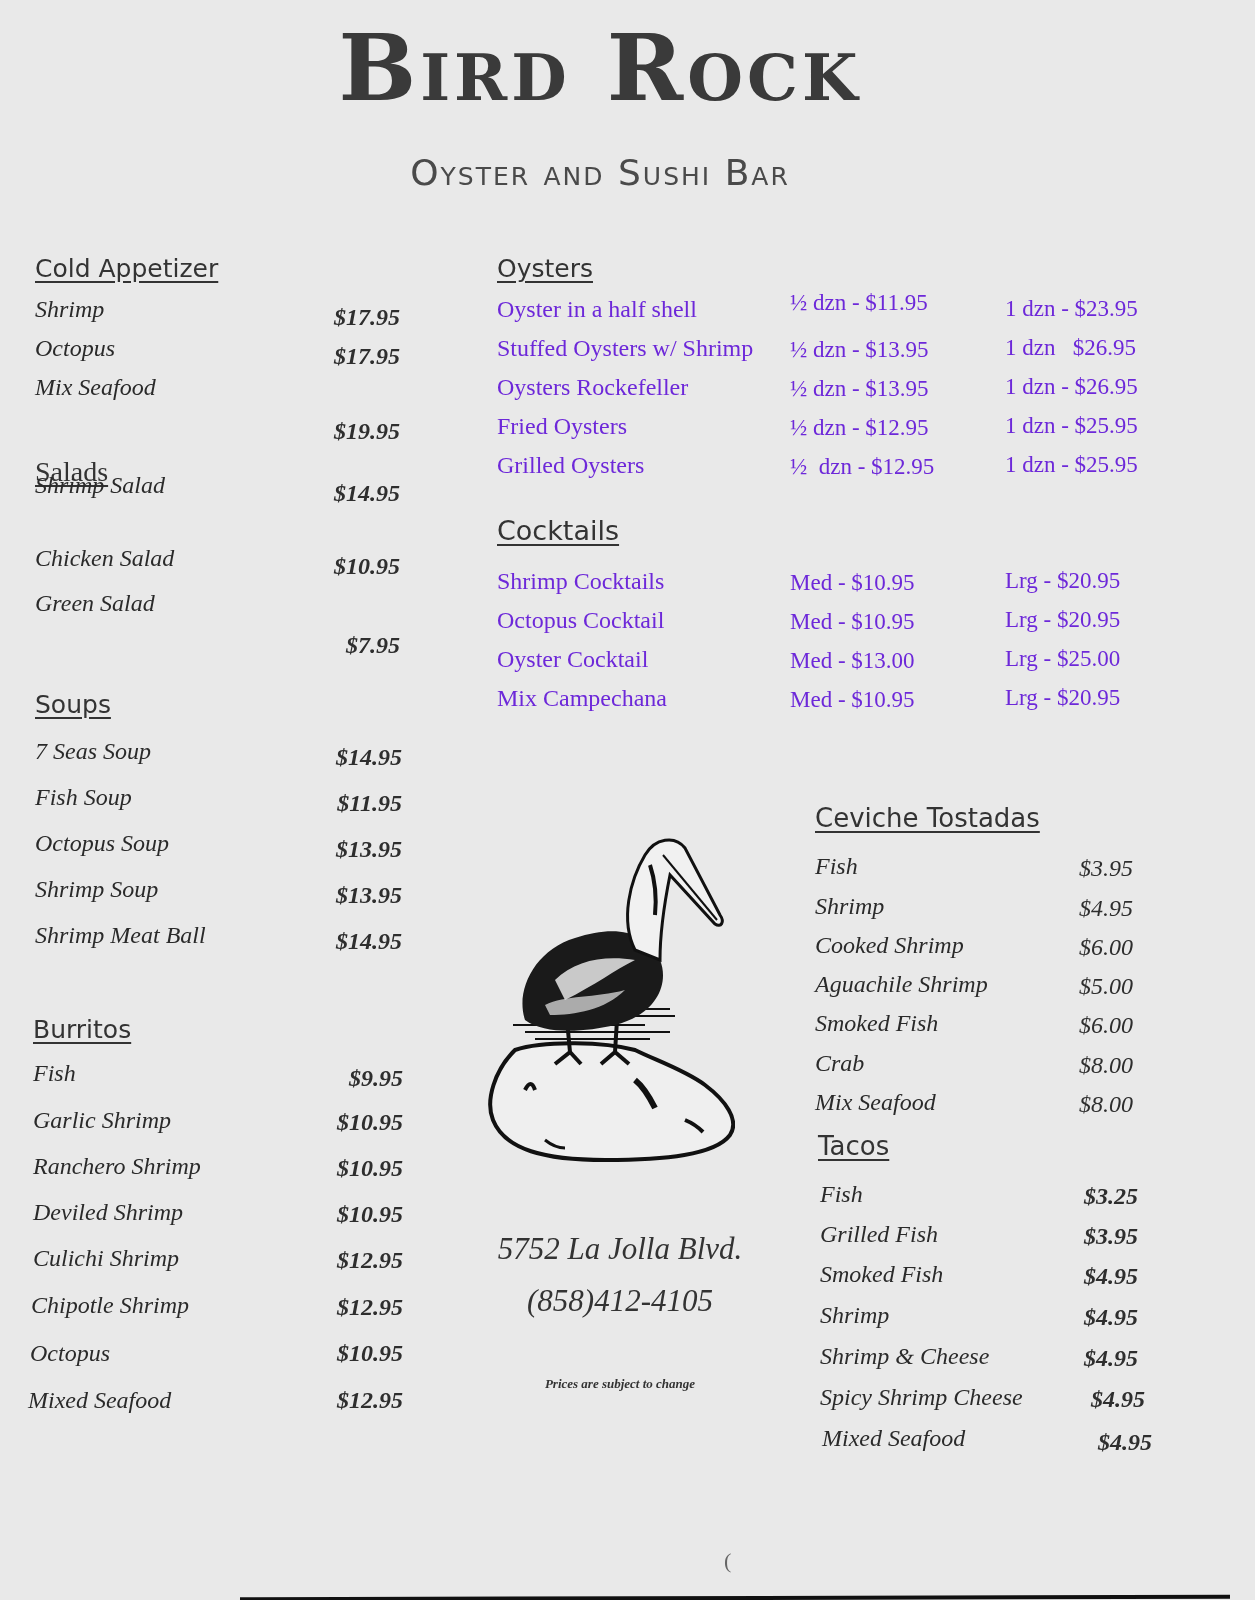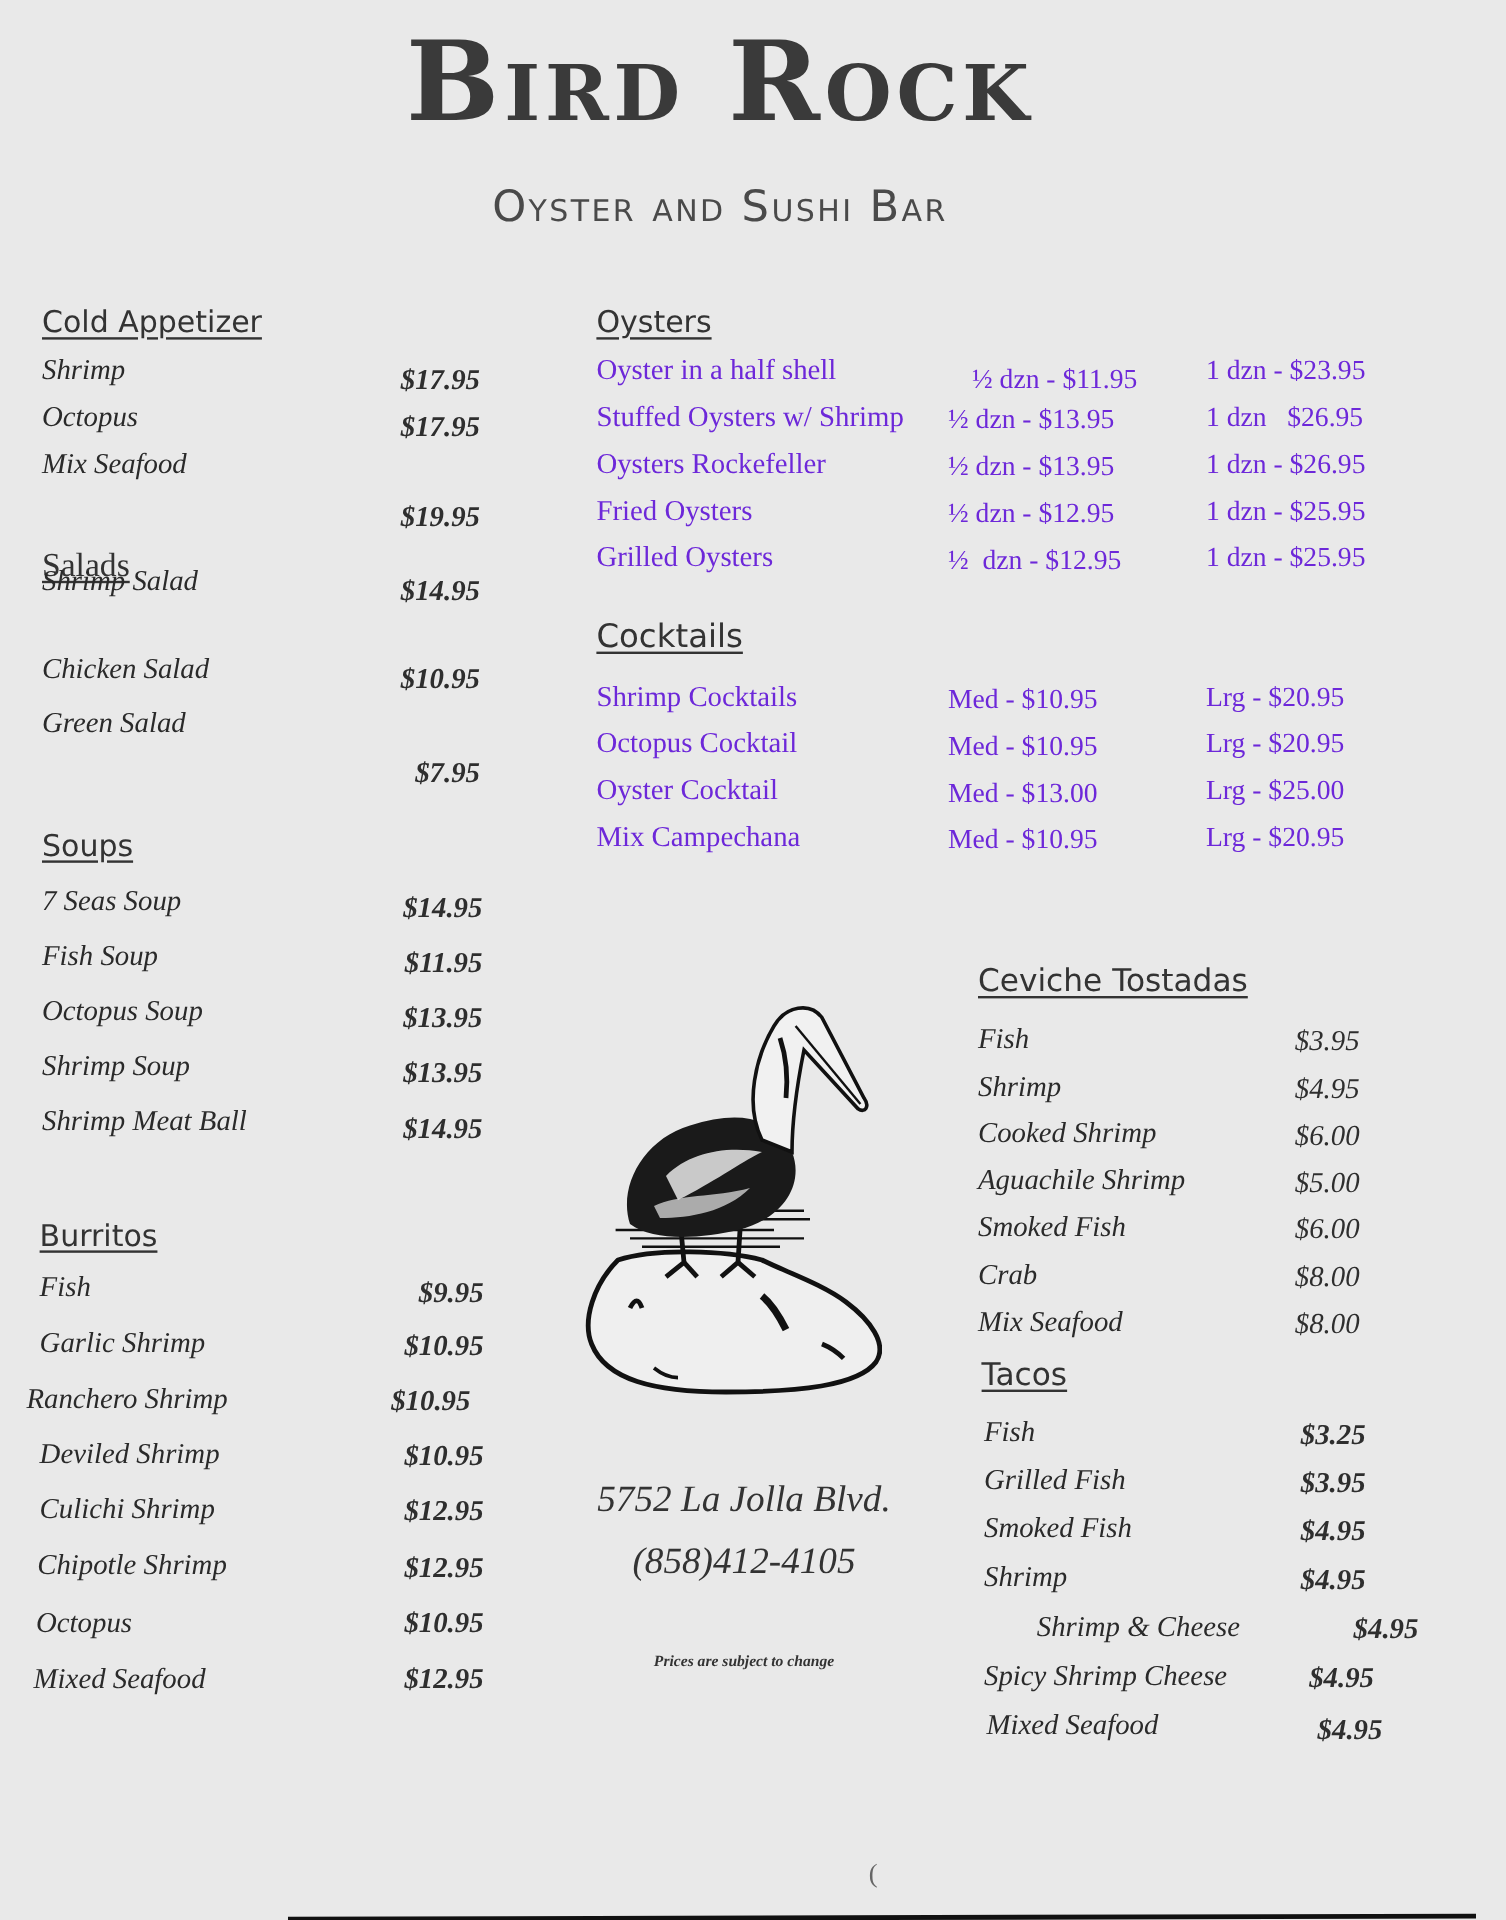--- a/index.html
+++ b/index.html
@@ -221,21 +221,21 @@
 <div class="section-heading" style="left:33px;top:1017px;">Burritos</div>
 <div>
   <div class="row" style="left:33px;top:1060px;width:370px;">
     <span class="item-name">Fish</span>
     <span class="item-price" style="right:0;top:5px;">$9.95</span>
   </div>
   <div class="row" style="left:33px;top:1107px;width:370px;">
     <span class="item-name">Garlic Shrimp</span>
     <span class="item-price" style="right:0;top:2px;">$10.95</span>
   </div>
-  <div class="row" style="left:22px;top:1153px;width:370px;align-items:flex-end;">
+  <div class="row" style="left:33px;top:1153px;width:370px;align-items:flex-end;">
     <span class="item-name">Ranchero Shrimp</span>
     <span class="item-price" style="right:0;top:2px;">$10.95</span>
   </div>
   <div class="row" style="left:33px;top:1199px;width:370px;">
     <span class="item-name">Deviled Shrimp</span>
     <span class="item-price" style="right:0;top:2px;">$10.95</span>
   </div>
   <div class="row" style="left:33px;top:1245px;width:370px;">
     <span class="item-name">Culichi Shrimp</span>
     <span class="item-price" style="right:0;top:2px;">$12.95</span>
@@ -251,21 +251,21 @@
   <div class="row" style="left:28px;top:1387px;width:375px;">
     <span class="item-name">Mixed Seafood</span>
     <span class="item-price" style="right:0;top:0px;">$12.95</span>
   </div>
 </div>
 
 <div class="section-heading" style="left:497px;top:256px;">Oysters</div>
 <div>
   <div>
     <span class="opt" style="left:497px;top:296px;font-size:24px;">Oyster in a half shell</span>
-    <span class="opt" style="left:790px;top:303px;margin-left:20px;">½ dzn - $11.95</span>
+    <span class="opt" style="left:790px;top:290px;">½ dzn - $11.95</span>
     <span class="opt" style="left:1005px;top:296px;">1 dzn - $23.95</span>
   </div>
   <div>
     <span class="opt" style="left:497px;top:335px;font-size:24px;">Stuffed Oysters w/ Shrimp</span>
     <span class="opt" style="left:790px;top:337px;">½ dzn - $13.95</span>
     <span class="opt" style="left:1005px;top:335px;white-space:pre;">1 dzn   $26.95</span>
   </div>
   <div>
     <span class="opt" style="left:497px;top:374px;font-size:24px;">Oysters Rockefeller</span>
     <span class="opt" style="left:790px;top:376px;">½ dzn - $13.95</span>
@@ -382,21 +382,21 @@
     <span class="item-price" style="right:0;top:2px;">$3.95</span>
   </div>
   <div class="row" style="left:820px;top:1261px;width:318px;">
     <span class="item-name">Smoked Fish</span>
     <span class="item-price" style="right:0;top:2px;">$4.95</span>
   </div>
   <div class="row" style="left:820px;top:1302px;width:318px;">
     <span class="item-name">Shrimp</span>
     <span class="item-price" style="right:0;top:2px;">$4.95</span>
   </div>
-  <div class="row" style="left:820px;top:1343px;width:318px;margin-left:44px;">
+  <div class="row" style="left:820px;top:1343px;width:318px;">
     <span class="item-name">Shrimp &amp; Cheese</span>
     <span class="item-price" style="right:0;top:2px;">$4.95</span>
   </div>
   <div class="row" style="left:820px;top:1384px;width:325px;">
     <span class="item-name">Spicy Shrimp Cheese</span>
     <span class="item-price" style="right:0;top:2px;">$4.95</span>
   </div>
   <div class="row" style="left:822px;top:1425px;width:330px;">
     <span class="item-name">Mixed Seafood</span>
     <span class="item-price" style="right:0;top:4px;">$4.95</span>

